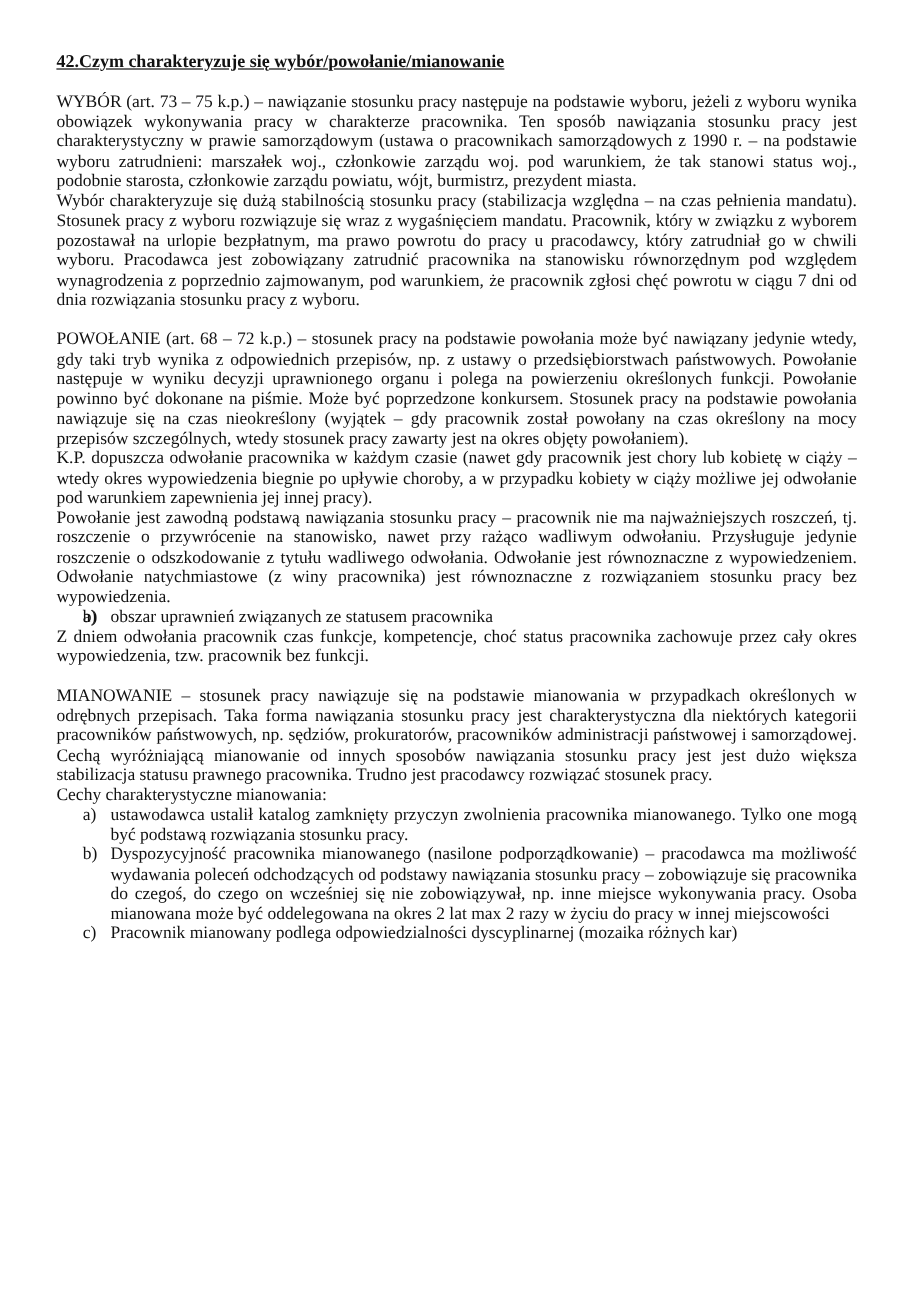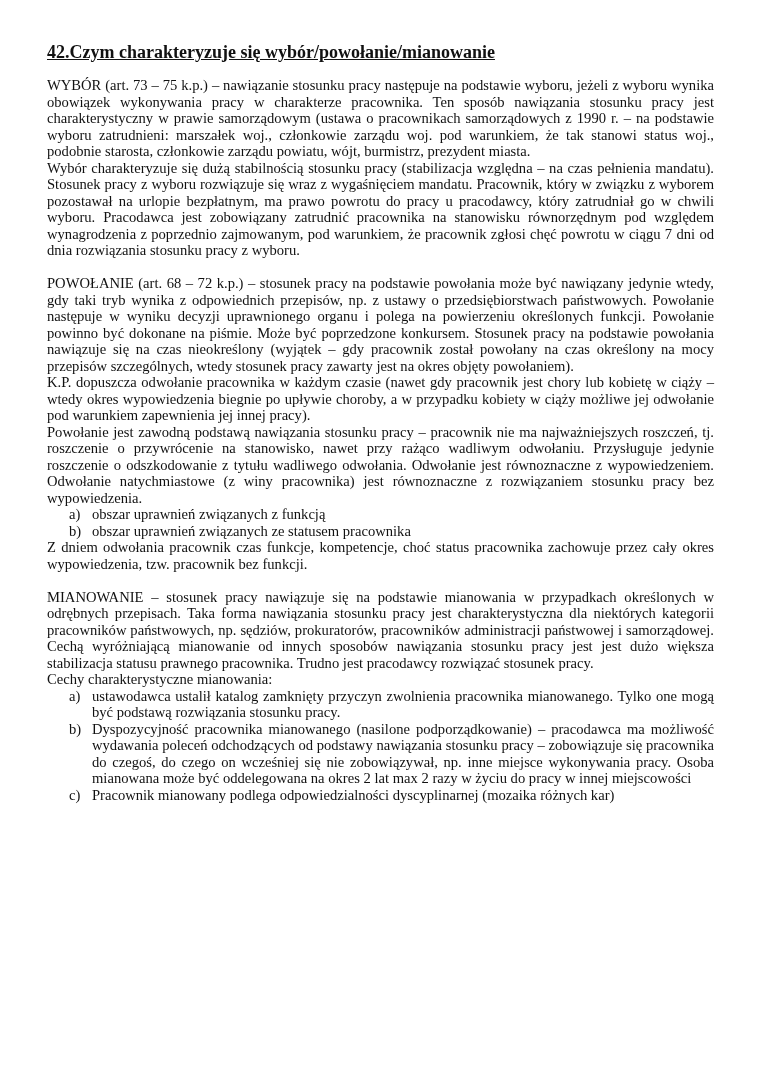--- a/index.html
+++ b/index.html
@@ -2,21 +2,21 @@
 <html><head>
 <meta charset="utf-8">
 <style>
   html, body { margin: 0; padding: 0; background: #ffffff; }
   body { width: 760px; height: 1075px; position: relative; overflow: hidden; }
   .page {
     position: absolute; left: 47px; top: 44px; width: 667px;
     font-family: "Liberation Serif", serif; font-size: 14.6px; line-height: 16.5px;
     color: #111111;
   }
-  .title { font-weight: bold; text-decoration: underline; margin: 0 0 16.5px 0; font-size: 18px; }
+  .title { font-weight: bold; text-decoration: underline; margin: 0 0 16.5px 0; font-size: 15px; }
   p { margin: 0; text-align: justify; }
   .gap { height: 16.5px; }
   ol.list { margin: 0; padding: 0; list-style: none; }
   ol.list li { position: relative; padding-left: 45px; text-align: justify; }
   ol.list li .marker { position: absolute; left: 22px; top: 0; }
 </style>
 </head>
 <body>
 
 <div class="page">
@@ -29,21 +29,20 @@
 
   <div class="gap"></div>
 
   <section>
     <p>POWOŁANIE (art. 68 – 72 k.p.) – stosunek pracy na podstawie powołania może być nawiązany jedynie wtedy, gdy taki tryb wynika z odpowiednich przepisów, np. z ustawy o przedsiębiorstwach państwowych. Powołanie następuje w wyniku decyzji uprawnionego organu i polega na powierzeniu określonych funkcji. Powołanie powinno być dokonane na piśmie. Może być poprzedzone konkursem. Stosunek pracy na podstawie powołania nawiązuje się na czas nieokreślony (wyjątek – gdy pracownik został powołany na czas określony na mocy przepisów szczególnych, wtedy stosunek pracy zawarty jest na okres objęty powołaniem).</p>
     <p>K.P. dopuszcza odwołanie pracownika w każdym czasie (nawet gdy pracownik jest chory lub kobietę w ciąży – wtedy okres wypowiedzenia biegnie po upływie choroby, a w przypadku kobiety w ciąży możliwe jej odwołanie pod warunkiem zapewnienia jej innej pracy).</p>
     <p>Powołanie jest zawodną podstawą nawiązania stosunku pracy – pracownik nie ma najważniejszych roszczeń, tj. roszczenie o przywrócenie na stanowisko, nawet przy rażąco wadliwym odwołaniu. Przysługuje jedynie roszczenie o odszkodowanie z tytułu wadliwego odwołania. Odwołanie jest równoznaczne z wypowiedzeniem. Odwołanie natychmiastowe (z winy pracownika) jest równoznaczne z rozwiązaniem stosunku pracy bez wypowiedzenia.</p>
     <ol class="list">
       <li>
         <span class="marker">a)</span>
-        <span>obszar uprawnień związanych z funkcją</span>
       </li>
       <li>
         <span class="marker">b)</span>
         <span>obszar uprawnień związanych ze statusem pracownika</span>
       </li>
     </ol>
     <p>Z dniem odwołania pracownik czas funkcje, kompetencje, choć status pracownika zachowuje przez cały okres wypowiedzenia, tzw. pracownik bez funkcji.</p>
   </section>
 
   <div class="gap"></div>

